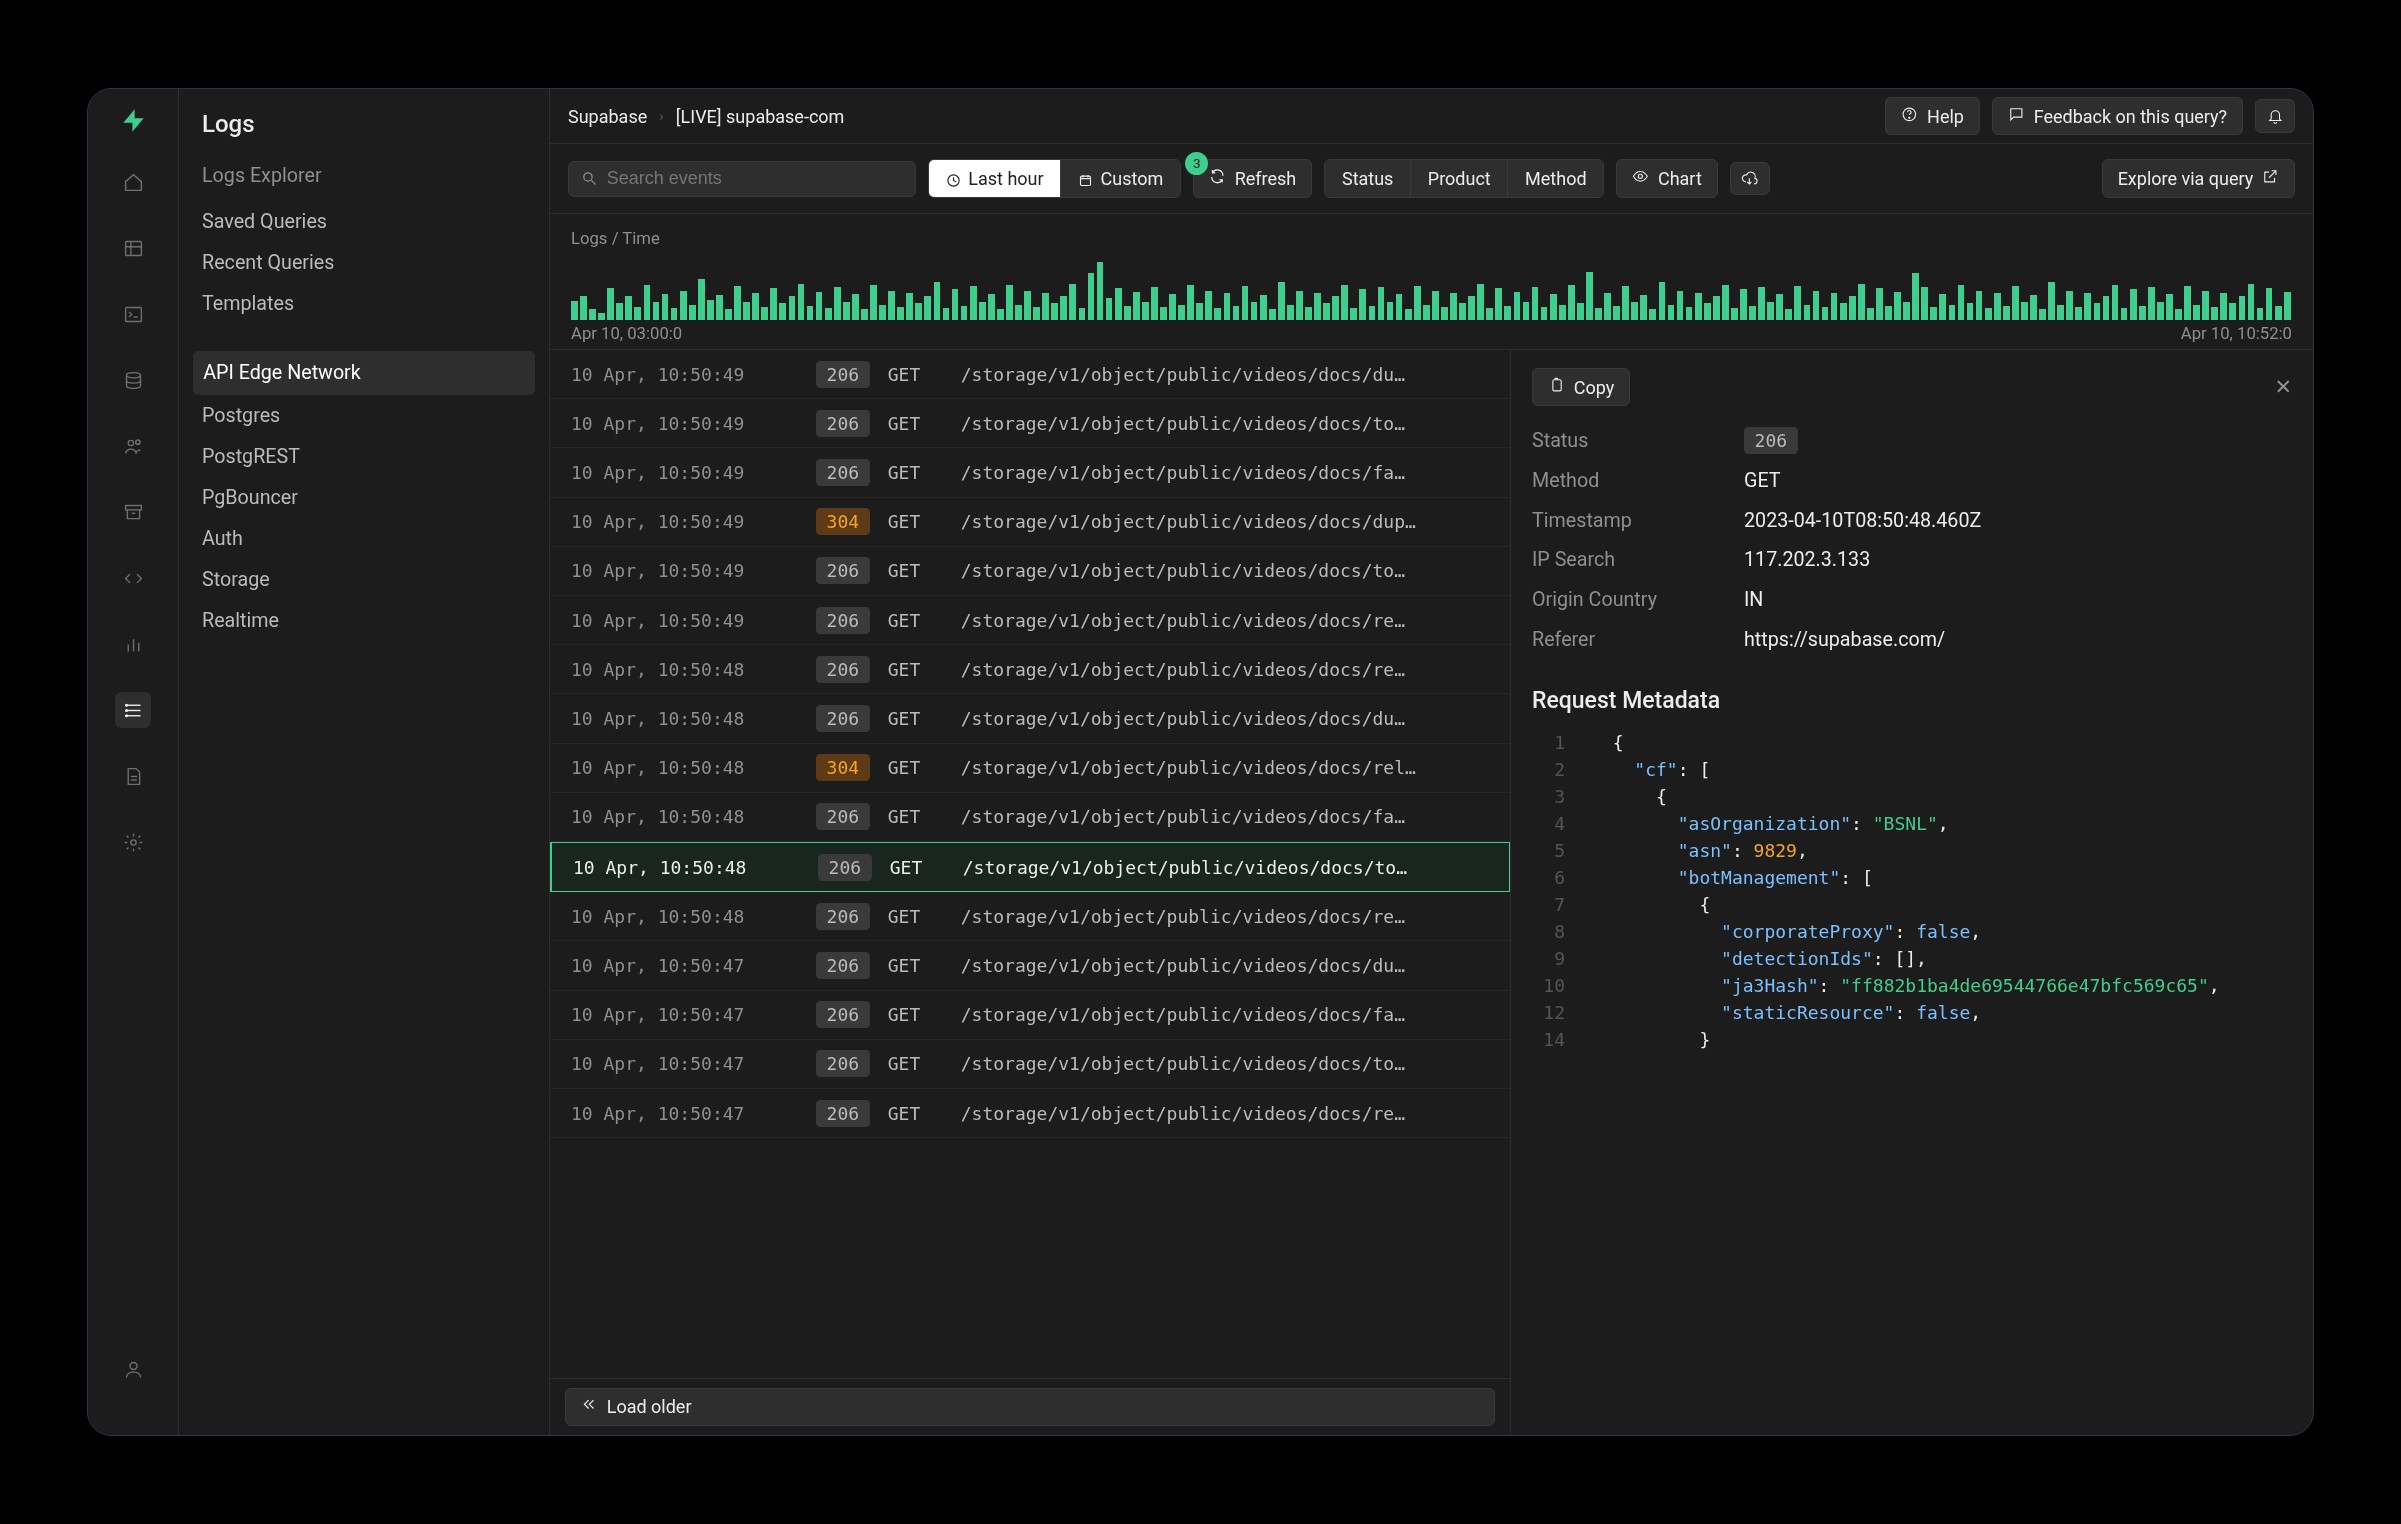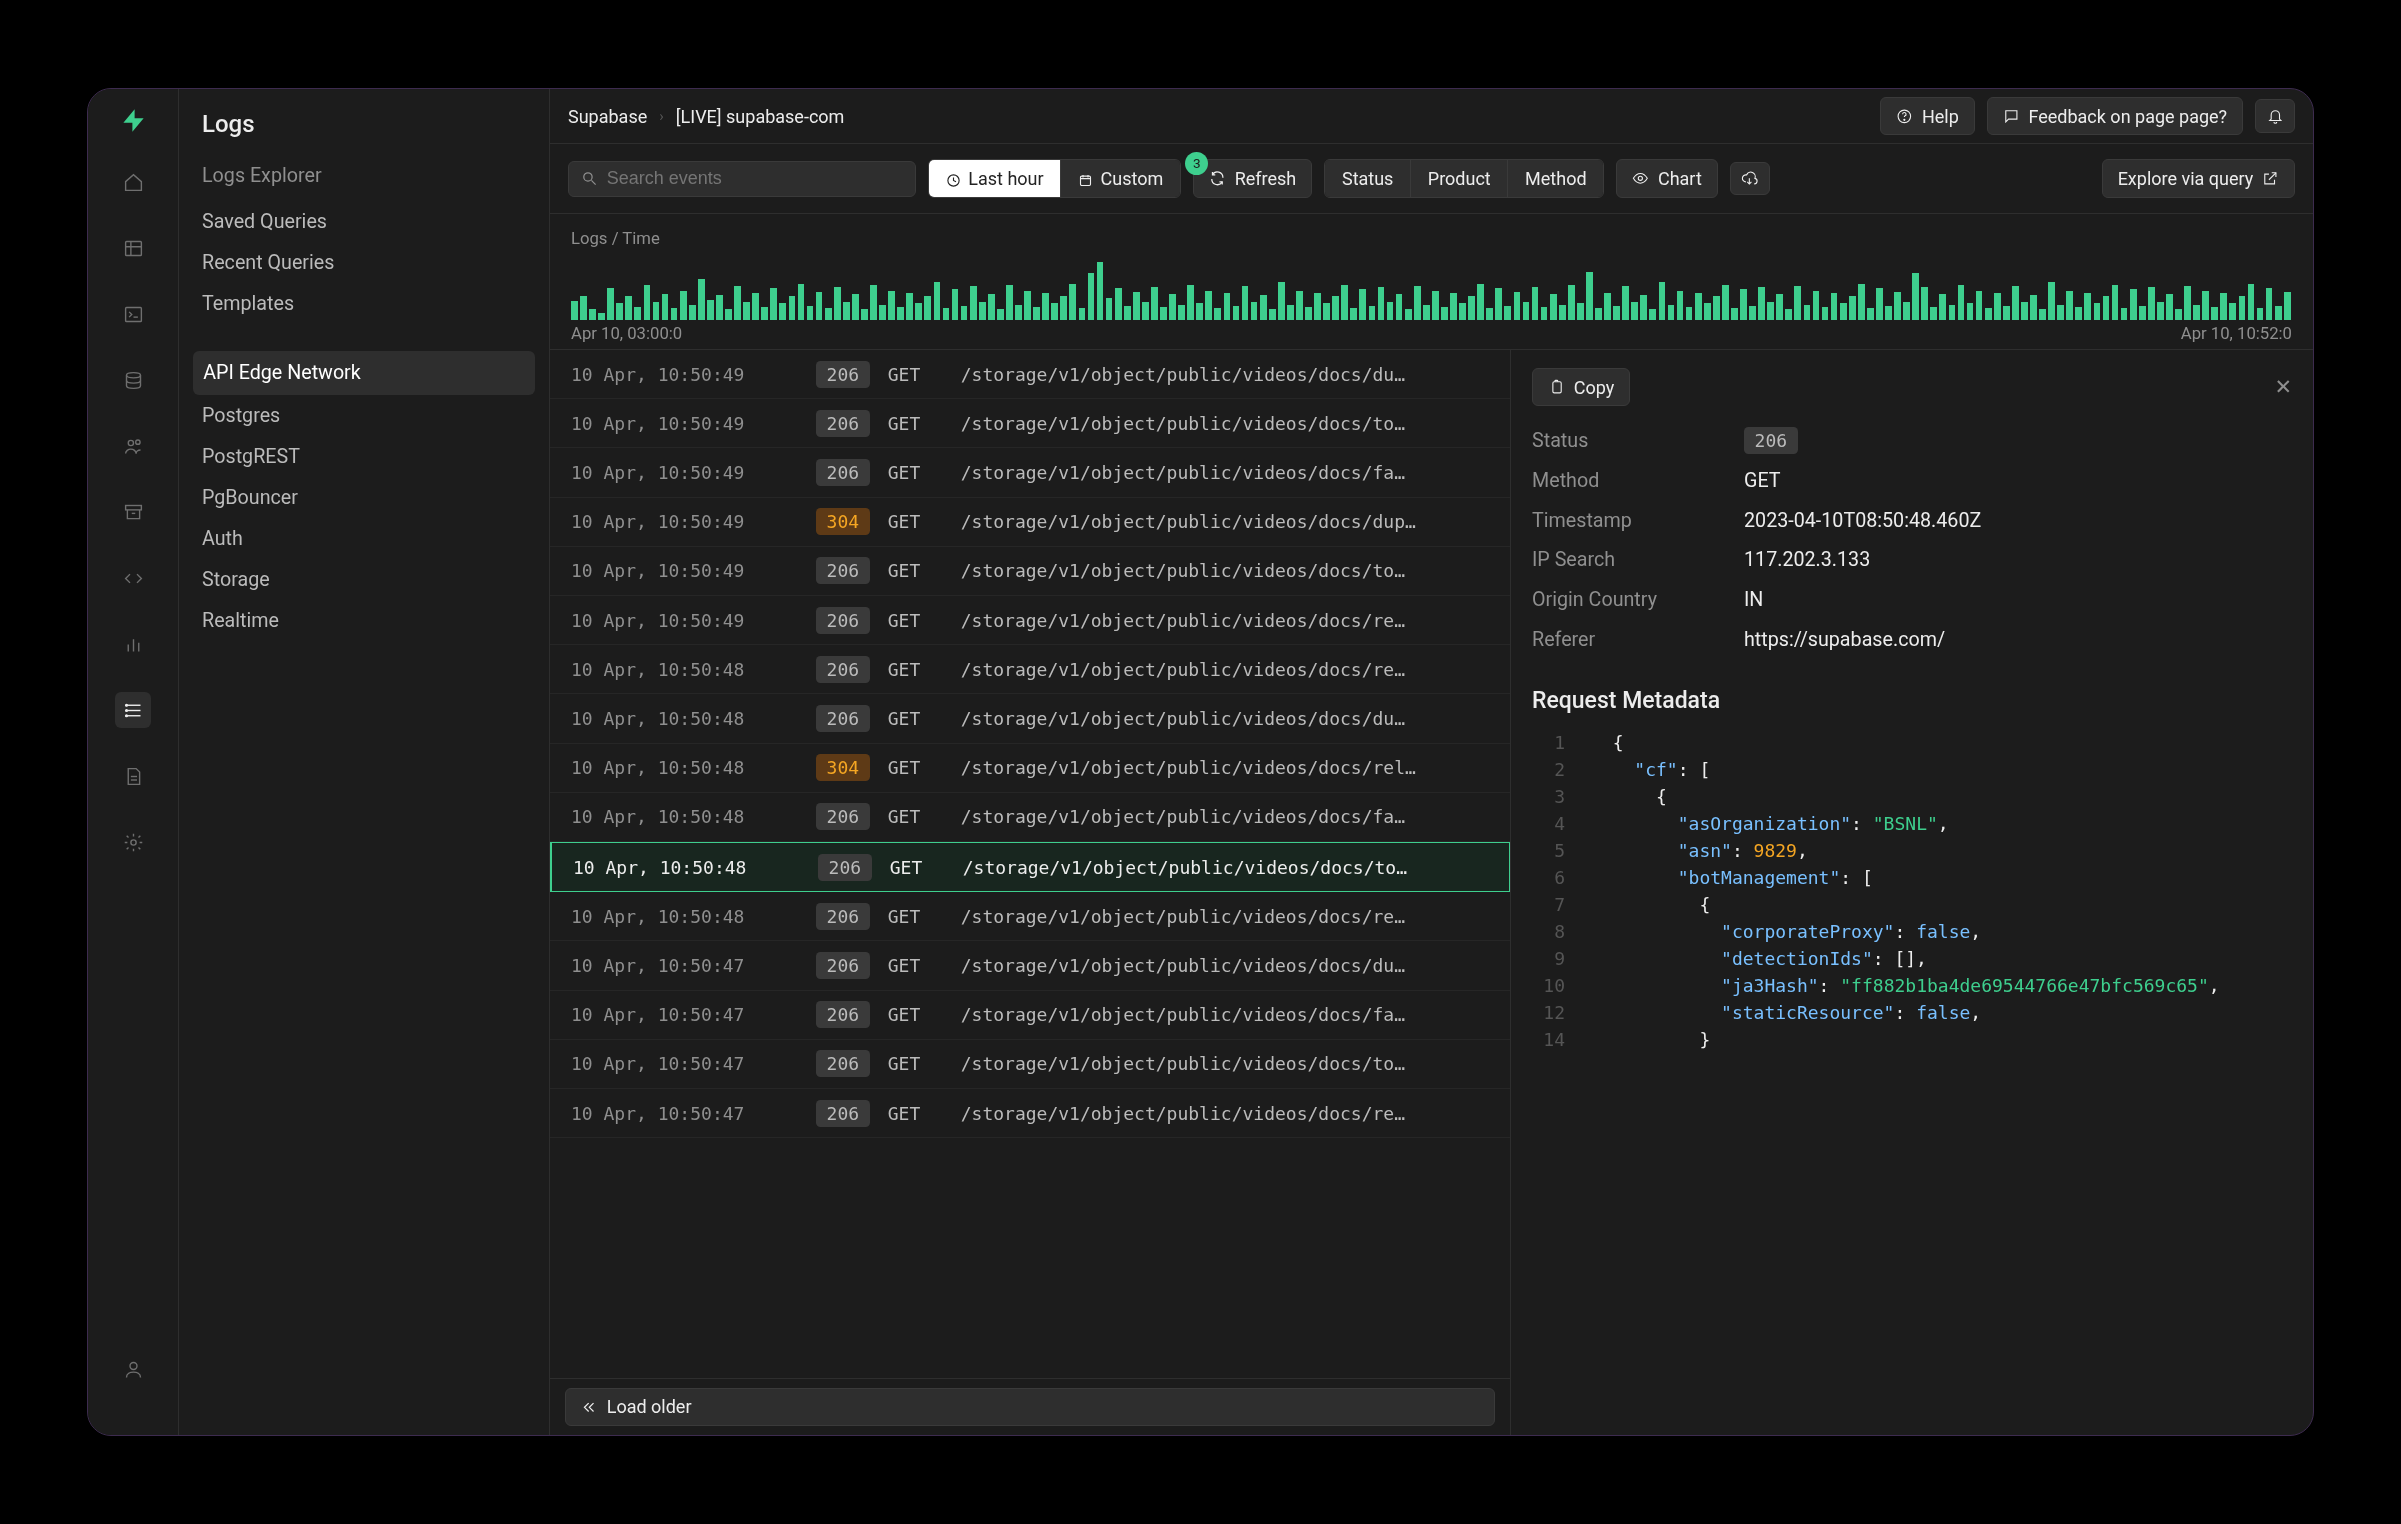--- a/index.html
+++ b/index.html
@@ -75,21 +75,21 @@
   height: 55px;
   border-bottom: 0.8px solid #2e2e2e;
   display: flex; align-items: center;
   padding: 0 18px; gap: 12px;
   font-size: 18px; color: #ededed;
 }
 .topbar .crumb { color: #ededed; }
 .topbar .sep { color: #555; font-size: 15px; }
 .topbar .flex { flex: 1; }
 .btn {
-  display: flex; align-items: center; gap: 9px;
+  display: flex; gap: 9px;
   background: #2e2e2e; border: 0.8px solid #3a3a3a;
   color: #ededed; border-radius: 6px;
   padding: 7.6px 15px; font-size: 18px;
   cursor: pointer; white-space: nowrap;
 }
 .btn.square { padding: 7.6px 10.6px; }
 .btn .ico { width: 16.7px; height: 16.7px; display: inline-flex; }
 
 
 .toolbar {
@@ -321,21 +321,21 @@
             </svg>
           </span>
         <span>Help</span>
       </div>
       <div class="btn">
         <span class="ico">
             <svg viewBox="0 0 24 24" fill="none" stroke="currentColor" stroke-width="1.6">
               <path d="M4 4h16v12H8l-4 4z"></path>
             </svg>
           </span>
-        <span>Feedback on page page?</span>
+        <span>Feedback on this query?</span>
       </div>
       <div class="btn square">
         <span class="ico">
             <svg viewBox="0 0 24 24" fill="none" stroke="currentColor" stroke-width="1.6">
               <path d="M6 16V10a6 6 0 1 1 12 0v6l2 2H4z"></path>
               <path d="M10 20a2 2 0 0 0 4 0"></path>
             </svg>
           </span>
       </div>
     </div>

